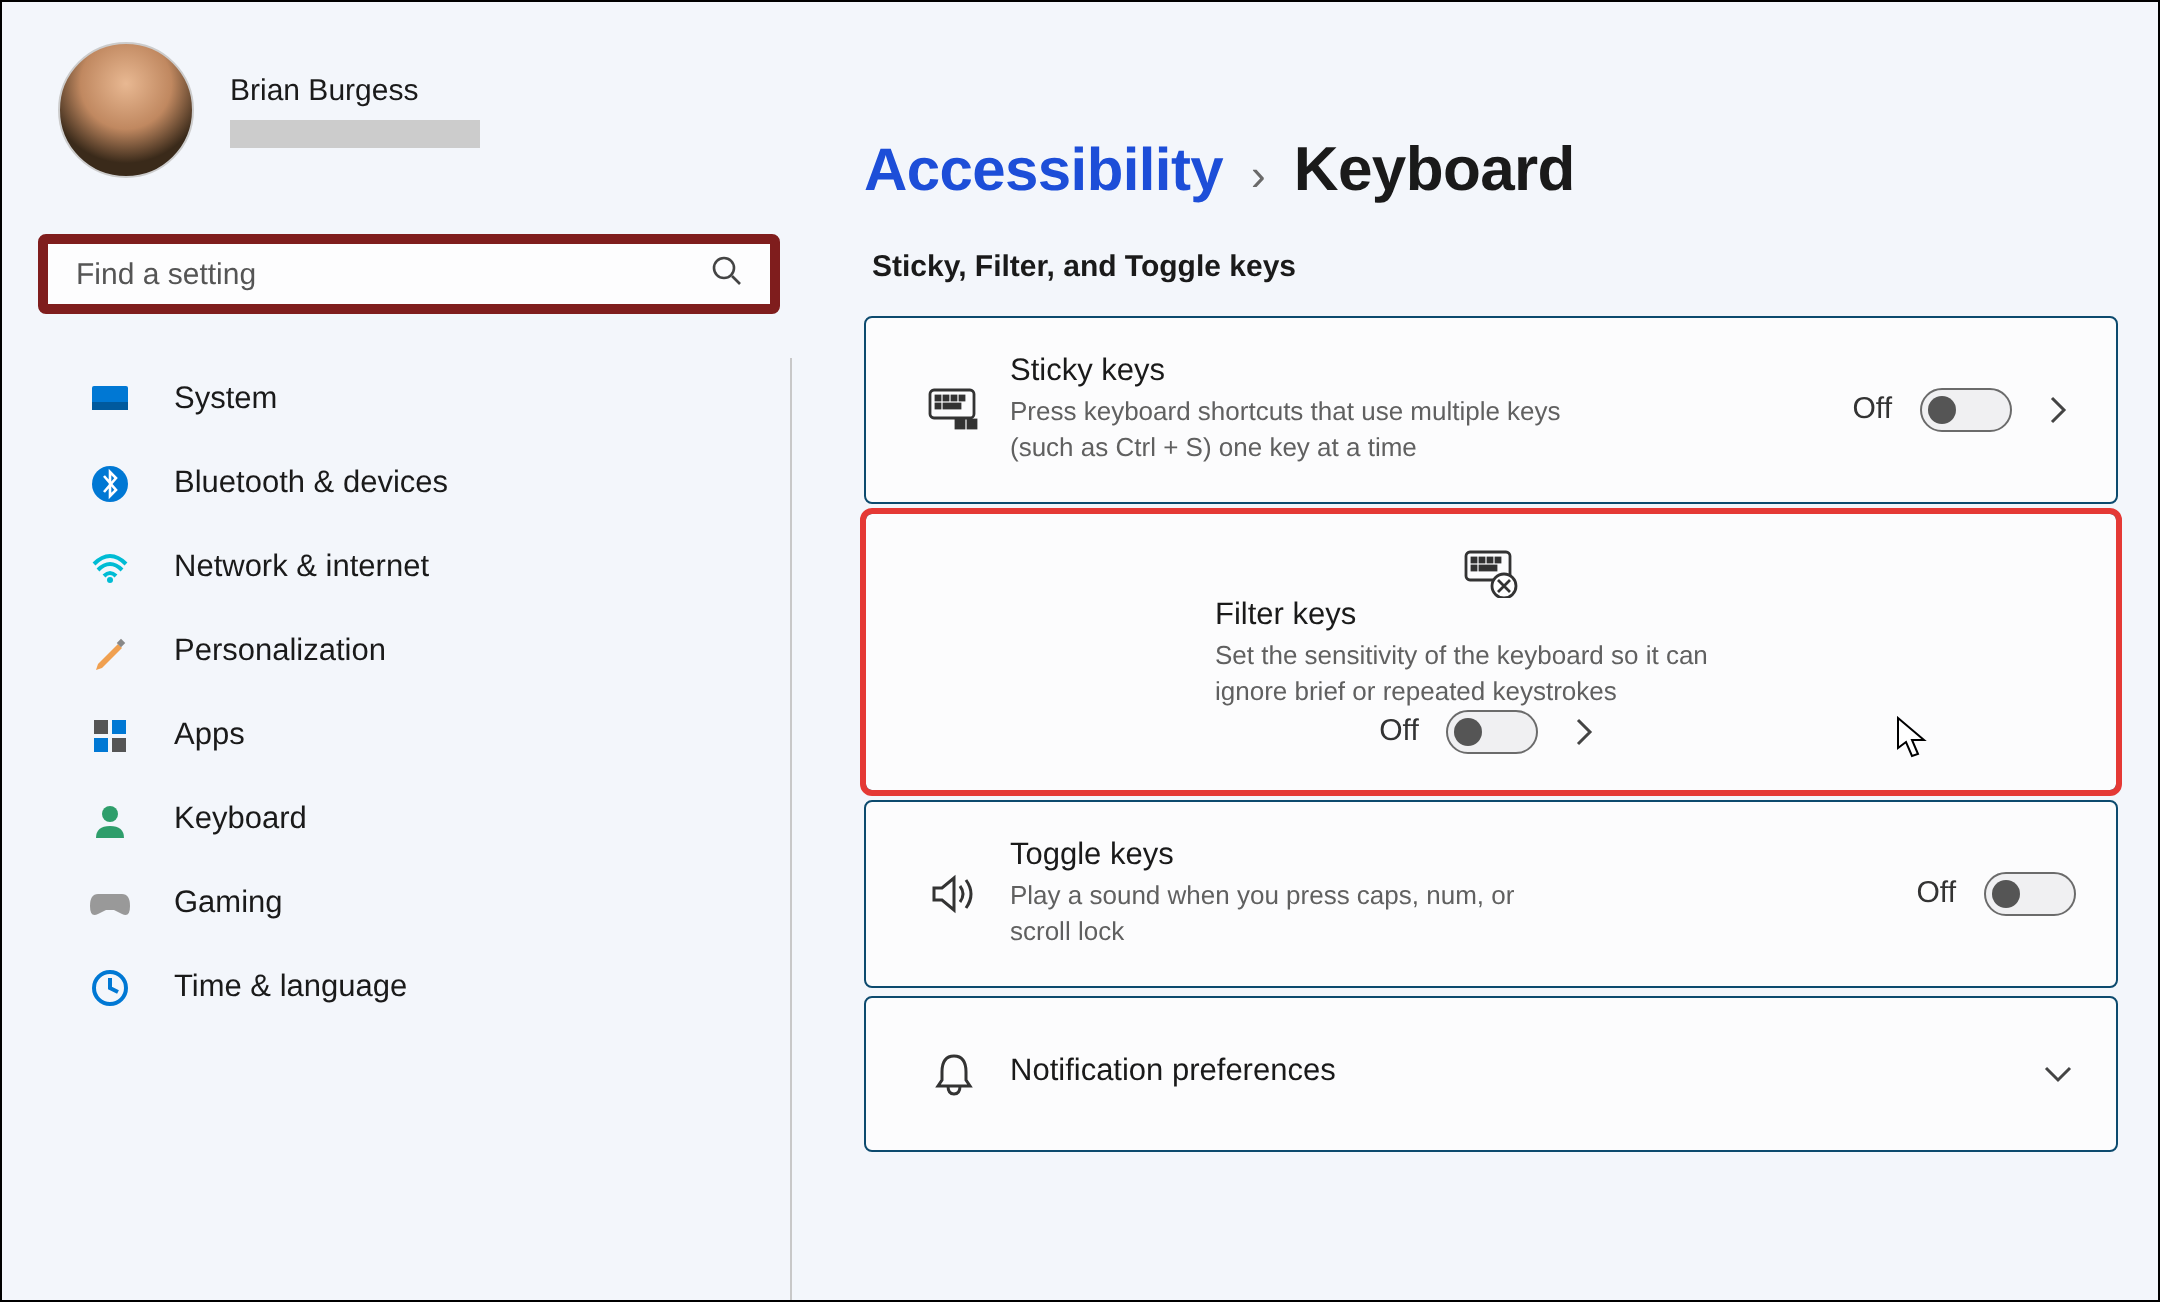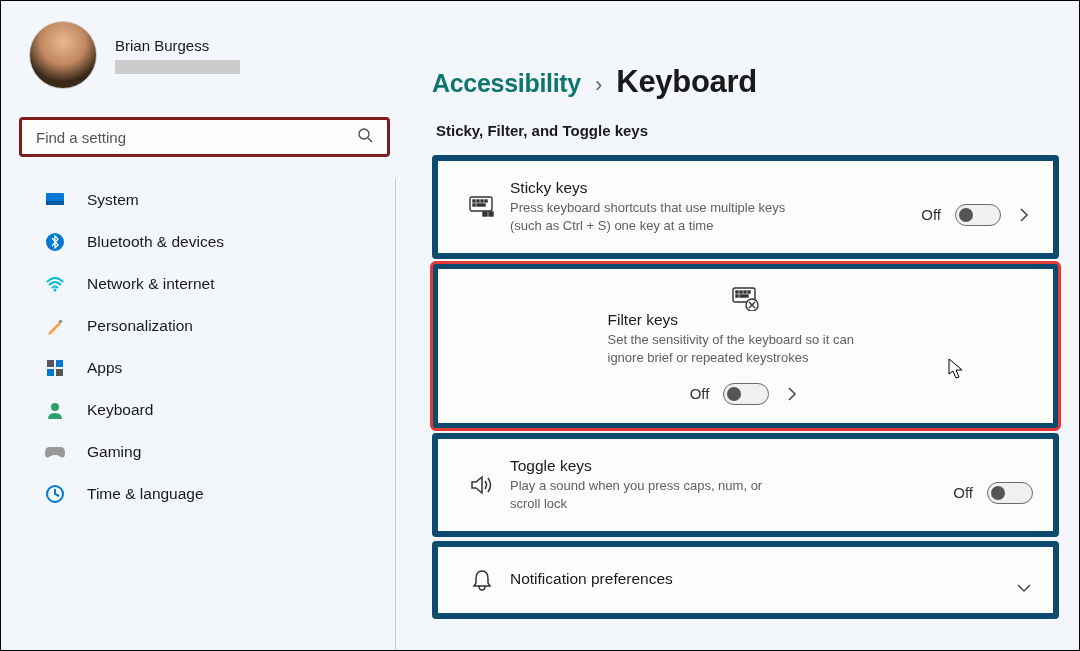--- a/index.html
+++ b/index.html
@@ -36,21 +36,21 @@
     flex-shrink: 0;
   }
   .profile-text { line-height: 1.3; }
   .profile-name { font-weight: 400; font-size: 15px; color: #1a1a1a; }
   .profile-email {
     width: 125px; height: 14px; background: #ccc; margin-top: 4px;
   }
   .search {
     margin: 0 6px 22px 18px;
     height: 40px;
-    border: 3px solid #7f1d1d;
+    border: 5px solid #7f1d1d;
     border-radius: 4px;
     background: #fdfdfe;
     display: flex;
     align-items: center;
     padding: 0 14px;
   }
   .search input {
     flex: 1; border: none; background: transparent; font-size: 15px;
     color: #555; outline: none;
   }
@@ -87,28 +87,28 @@
     flex: 1;
     padding: 24px 20px 0 36px;
     overflow: hidden;
   }
   .breadcrumb {
     display: flex;
     align-items: baseline;
     gap: 14px;
     margin-bottom: 22px;
   }
-  .bc-parent { font-size: 25px; color: #0f766e; font-weight: 600; letter-spacing: -0.3px; margin-top: 44px; }
+  .bc-parent { font-size: 30px; color: #1d4ed8; font-weight: 600; letter-spacing: -0.3px; margin-top: 44px; }
   .bc-sep { font-size: 22px; color: #6a6a6a; font-weight: 300; }
   .bc-current { font-size: 31px; color: #1a1a1a; font-weight: 600; letter-spacing: -0.3px; }
   .section-title { font-size: 15px; font-weight: 600; color: #1a1a1a; margin-bottom: 16px; padding-left: 4px; }
   .cards { display: flex; flex-direction: column; gap: 4px; }
   .card {
     background: #fcfcfd;
-    border: 6px solid #0c4a6e;
+    border: 1px solid #0c4a6e;
     border-radius: 4px;
     display: flex;
     align-items: center;
     padding: 18px 20px 18px 20px;
     min-height: 78px;
   }
   .card.highlighted {
     outline: 3px solid #e53935;
     outline-offset: -1px;
     flex-direction: column;
@@ -118,21 +118,21 @@
     display: flex;
     align-items: center;
     justify-content: center;
     color: #333;
     flex-shrink: 0;
   }
   .card-body { flex: 1; padding-left: 4px; }
   .card-title { font-size: 15.5px; color: #1a1a1a; margin-bottom: 2px; }
   .card-desc { font-size: 13px; color: #606060; line-height: 1.38; max-width: 280px; }
   .card-actions {
-    display: flex; align-items: center; gap: 14px; flex-shrink: 0; margin-top: 16px;
+    display: flex; align-items: center; gap: 14px; flex-shrink: 0;
   }
   .toggle-label { font-size: 15px; color: #333; }
   .toggle {
     width: 46px; height: 22px; border-radius: 11px;
     border: 1px solid #6b6b6b; background: #f0f0f2;
     position: relative;
   }
   .toggle::after {
     content: ""; position: absolute; left: 3px; top: 3px;
     width: 14px; height: 14px; border-radius: 50%; background: #555;

